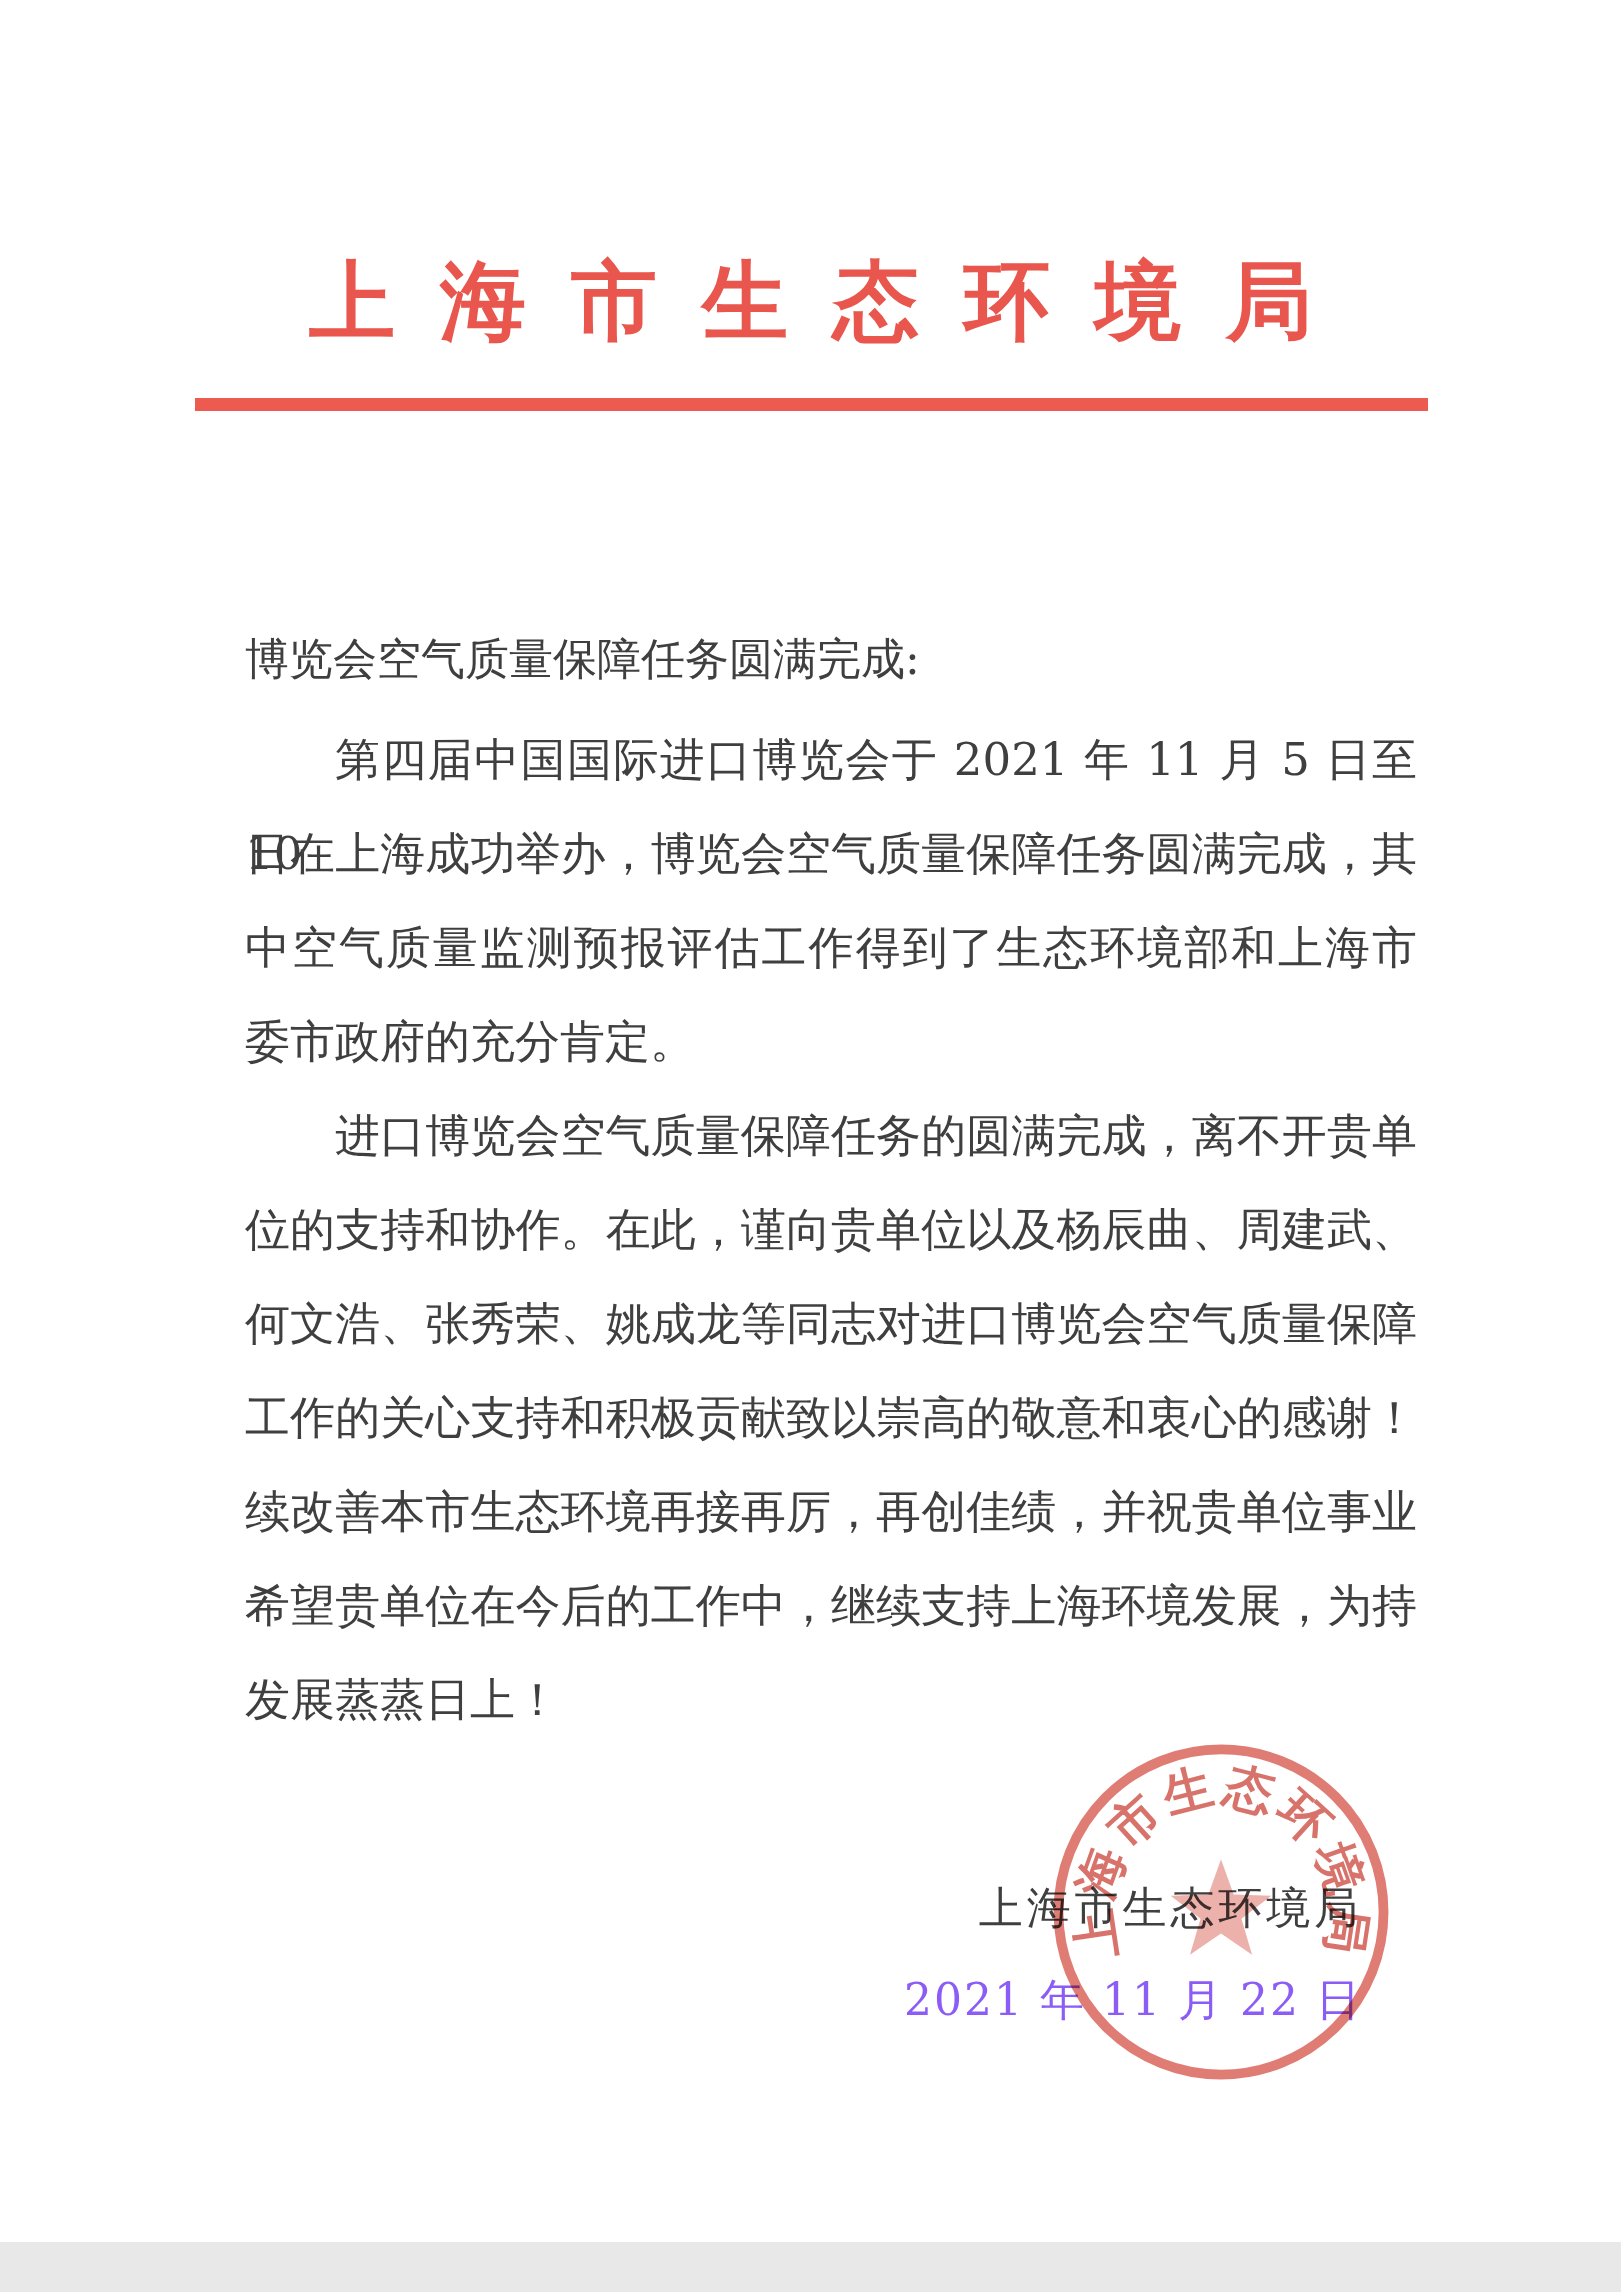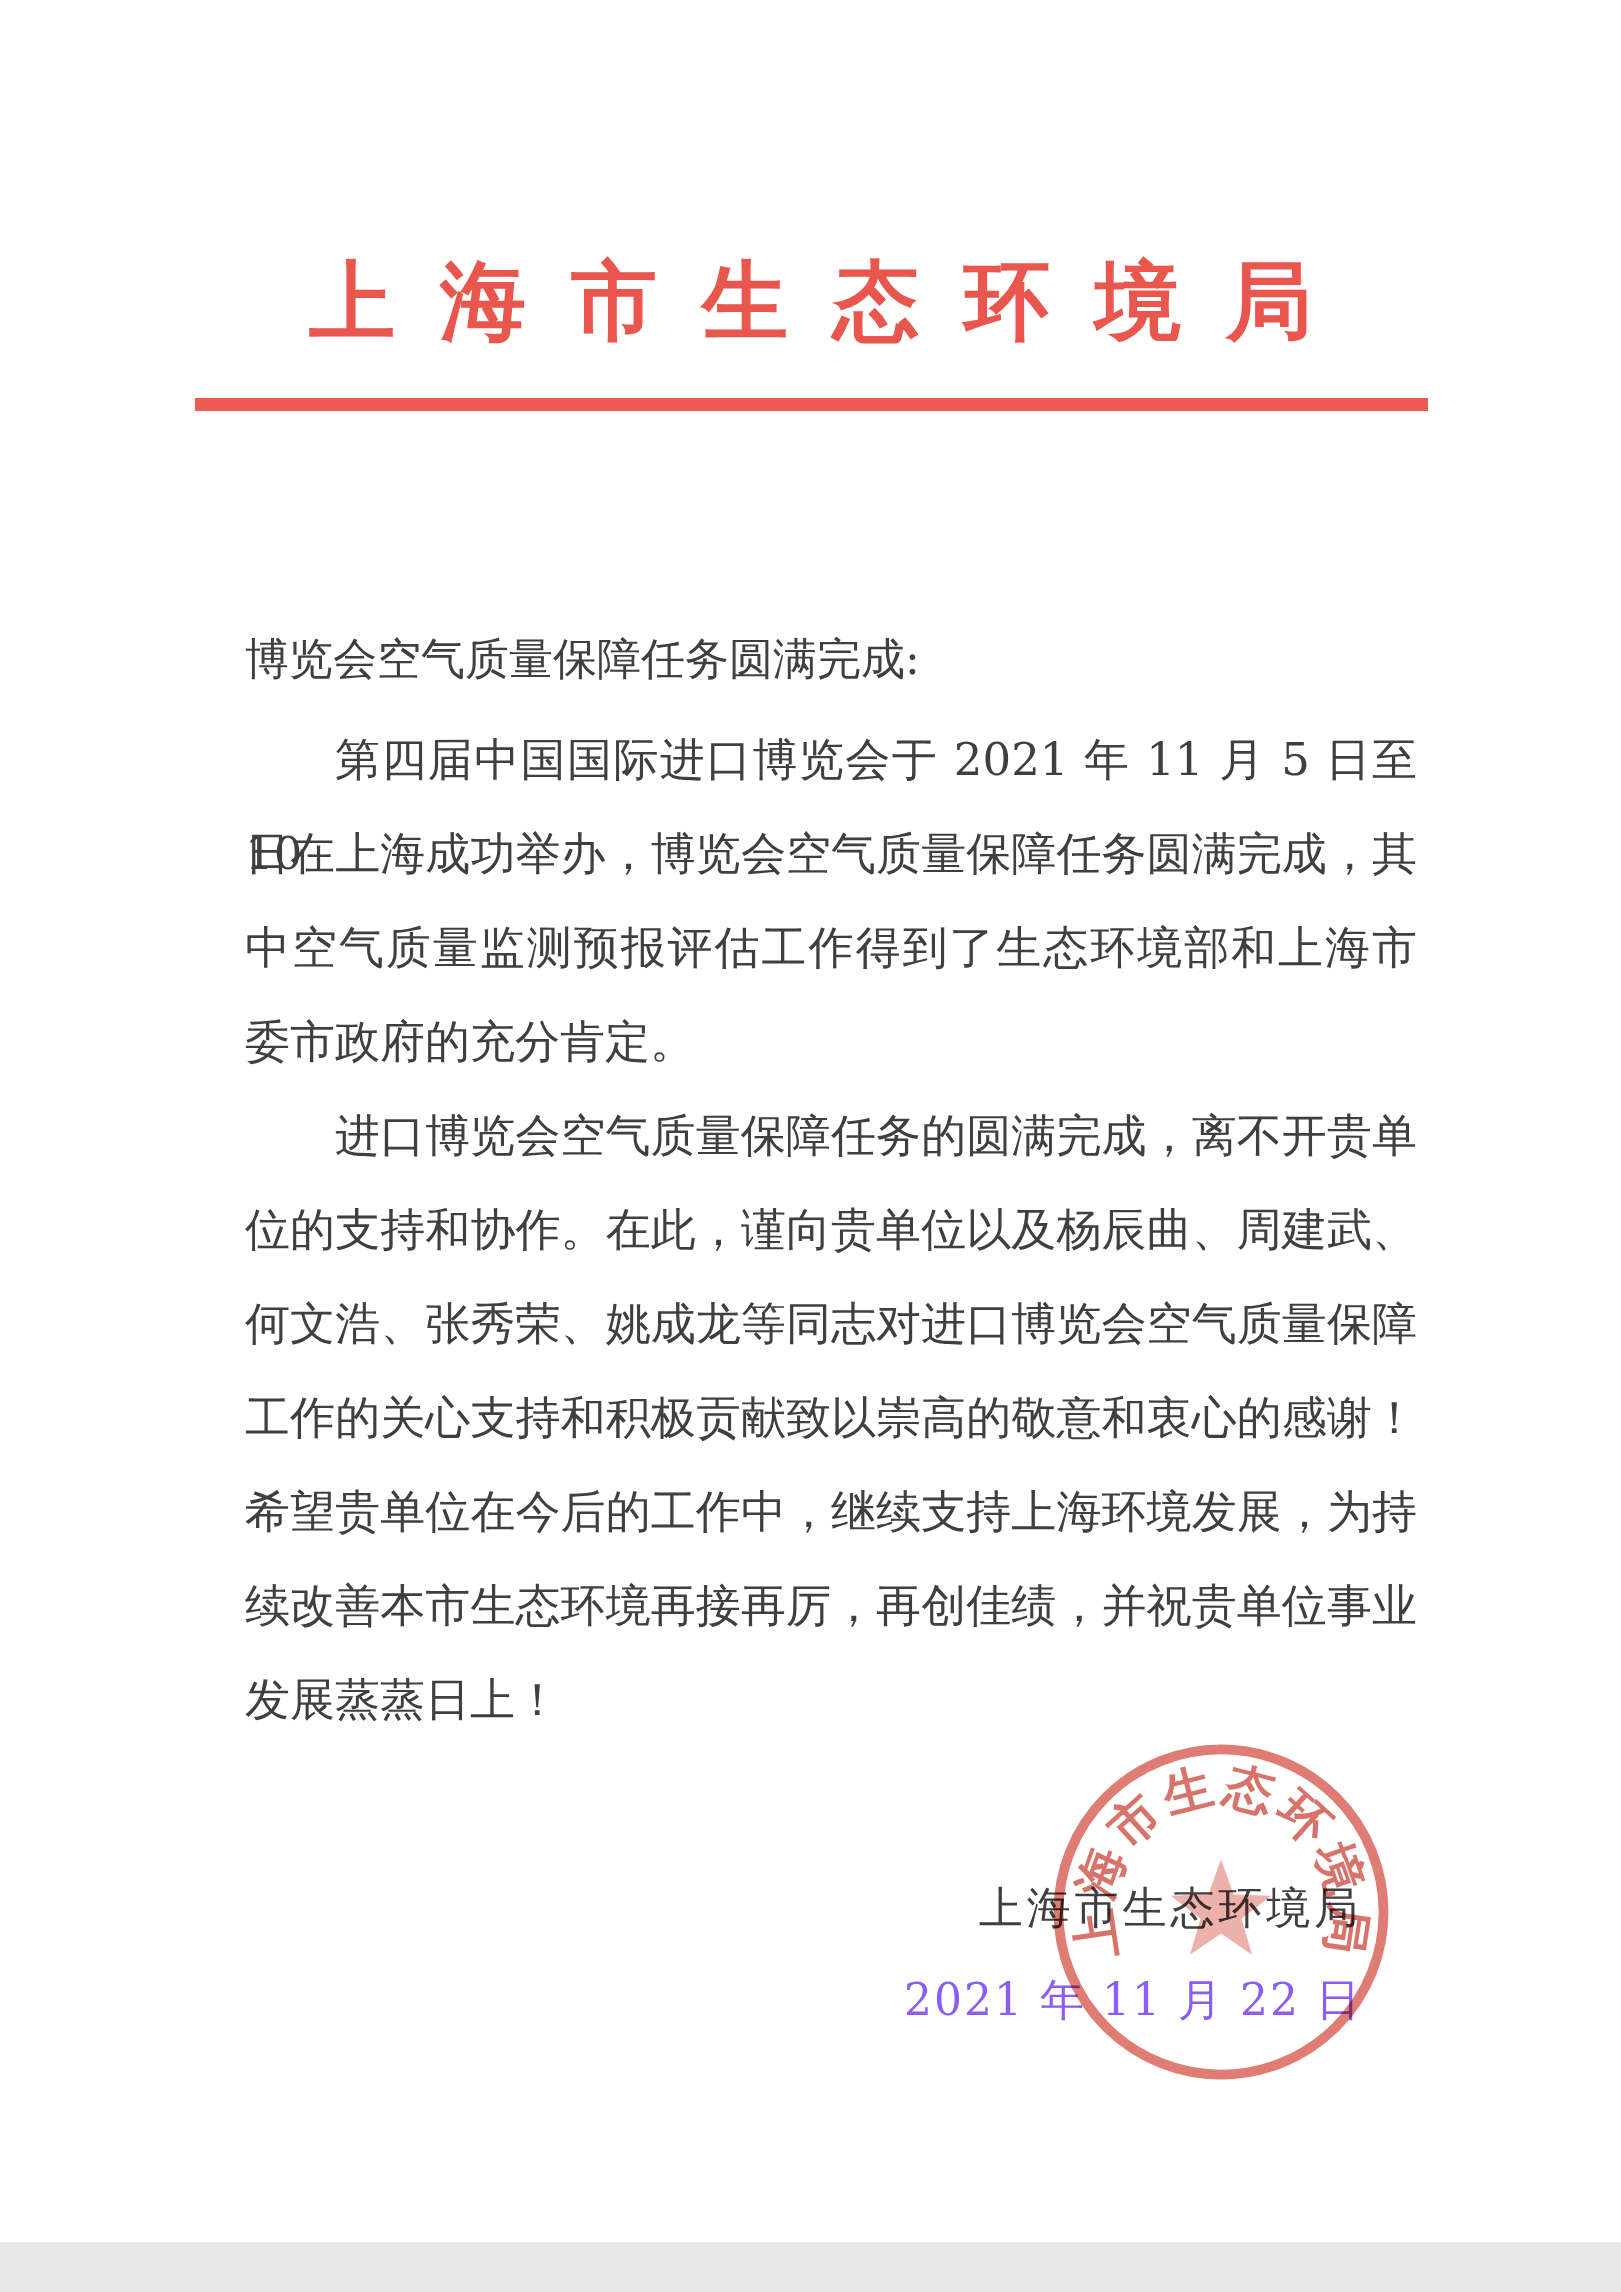--- a/index.html
+++ b/index.html
@@ -96,22 +96,22 @@
 
   <div class="body-block">
       <div class="line justify indent">第四届中国国际进口博览会于 2021 年 11 月 5 日至 10</div>
       <div class="line justify">日在上海成功举办，博览会空气质量保障任务圆满完成，其</div>
       <div class="line justify">中空气质量监测预报评估工作得到了生态环境部和上海市</div>
       <div class="line">委市政府的充分肯定。</div>
       <div class="line justify indent">进口博览会空气质量保障任务的圆满完成，离不开贵单</div>
       <div class="line justify">位的支持和协作。在此，谨向贵单位以及杨辰曲、周建武、</div>
       <div class="line justify">何文浩、张秀荣、姚成龙等同志对进口博览会空气质量保障</div>
       <div class="line justify">工作的关心支持和积极贡献致以崇高的敬意和衷心的感谢！</div>
+      <div class="line justify">续改善本市生态环境再接再厉，再创佳绩，并祝贵单位事业</div>
       <div class="line justify">希望贵单位在今后的工作中，继续支持上海环境发展，为持</div>
-      <div class="line justify">续改善本市生态环境再接再厉，再创佳绩，并祝贵单位事业</div>
       <div class="line">发展蒸蒸日上！</div>
     </div>
 
   <div class="sig-org">上海市生态环境局</div>
 
   <div class="sig-date">2021 年 11 月 22 日</div>
 
   <svg class="seal" viewBox="0 0 480 480" aria-hidden="true">
     <defs>
       <path id="sealTextArc" d="M 134,277 A 112,112 0 1 1 346,277" fill="none"></path>

